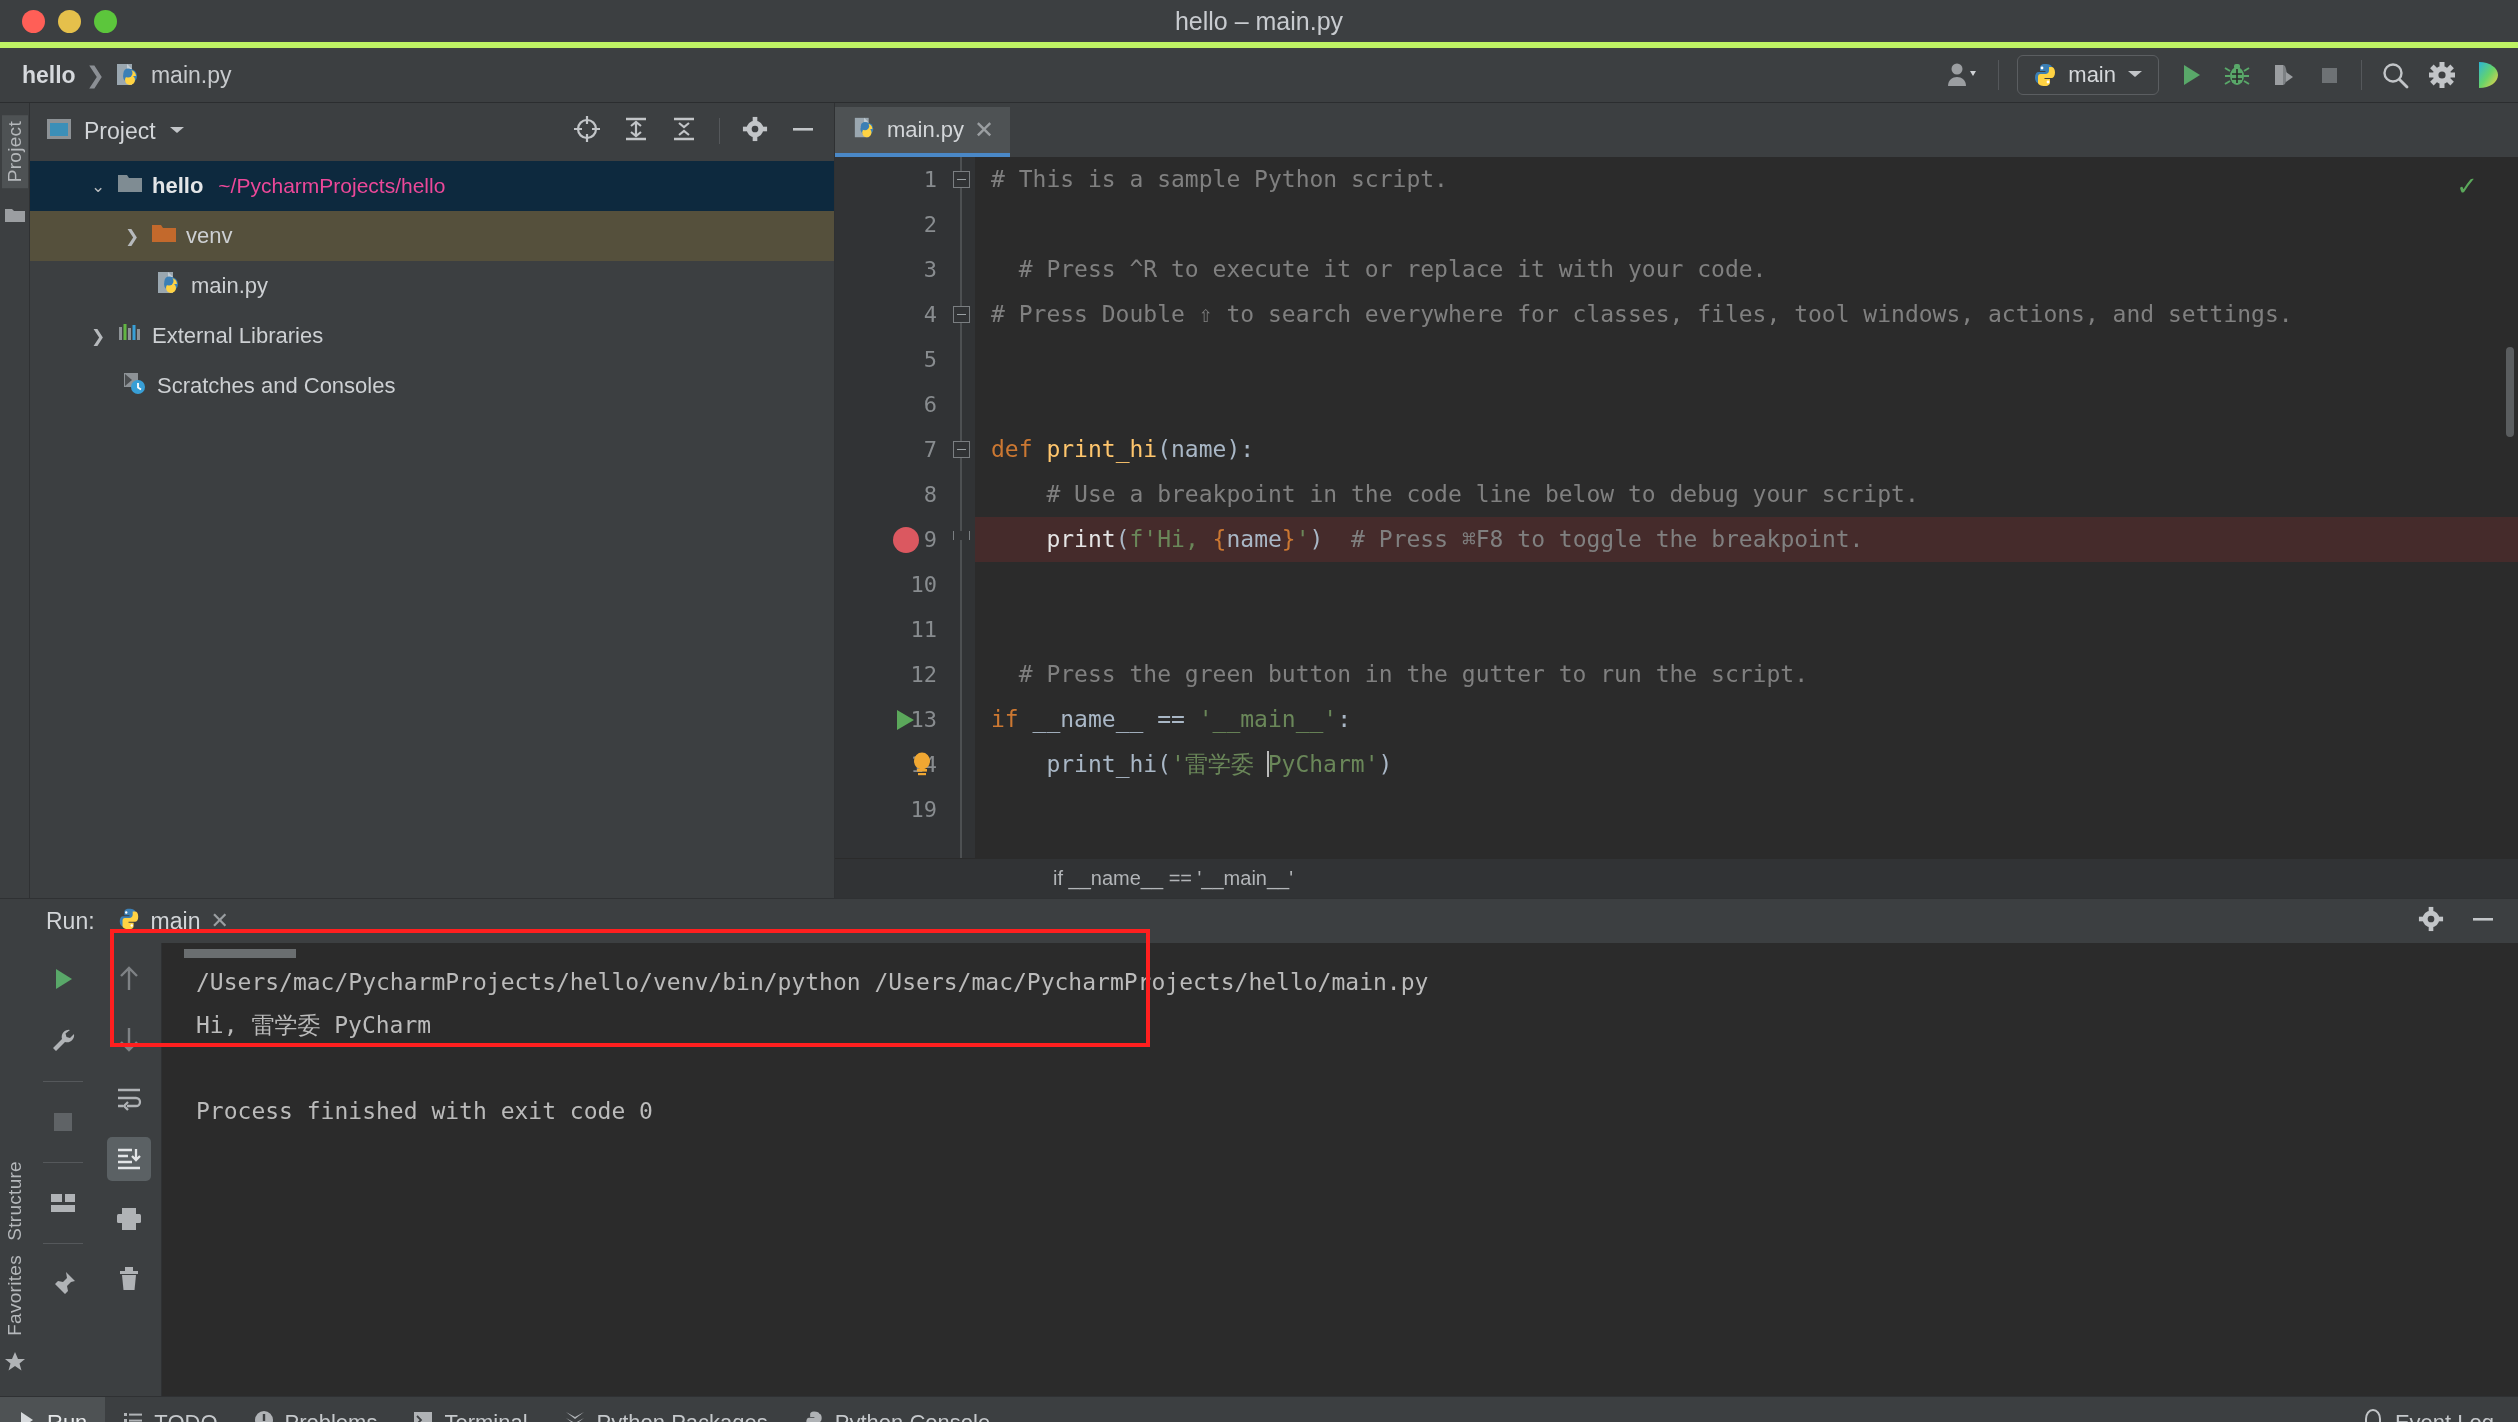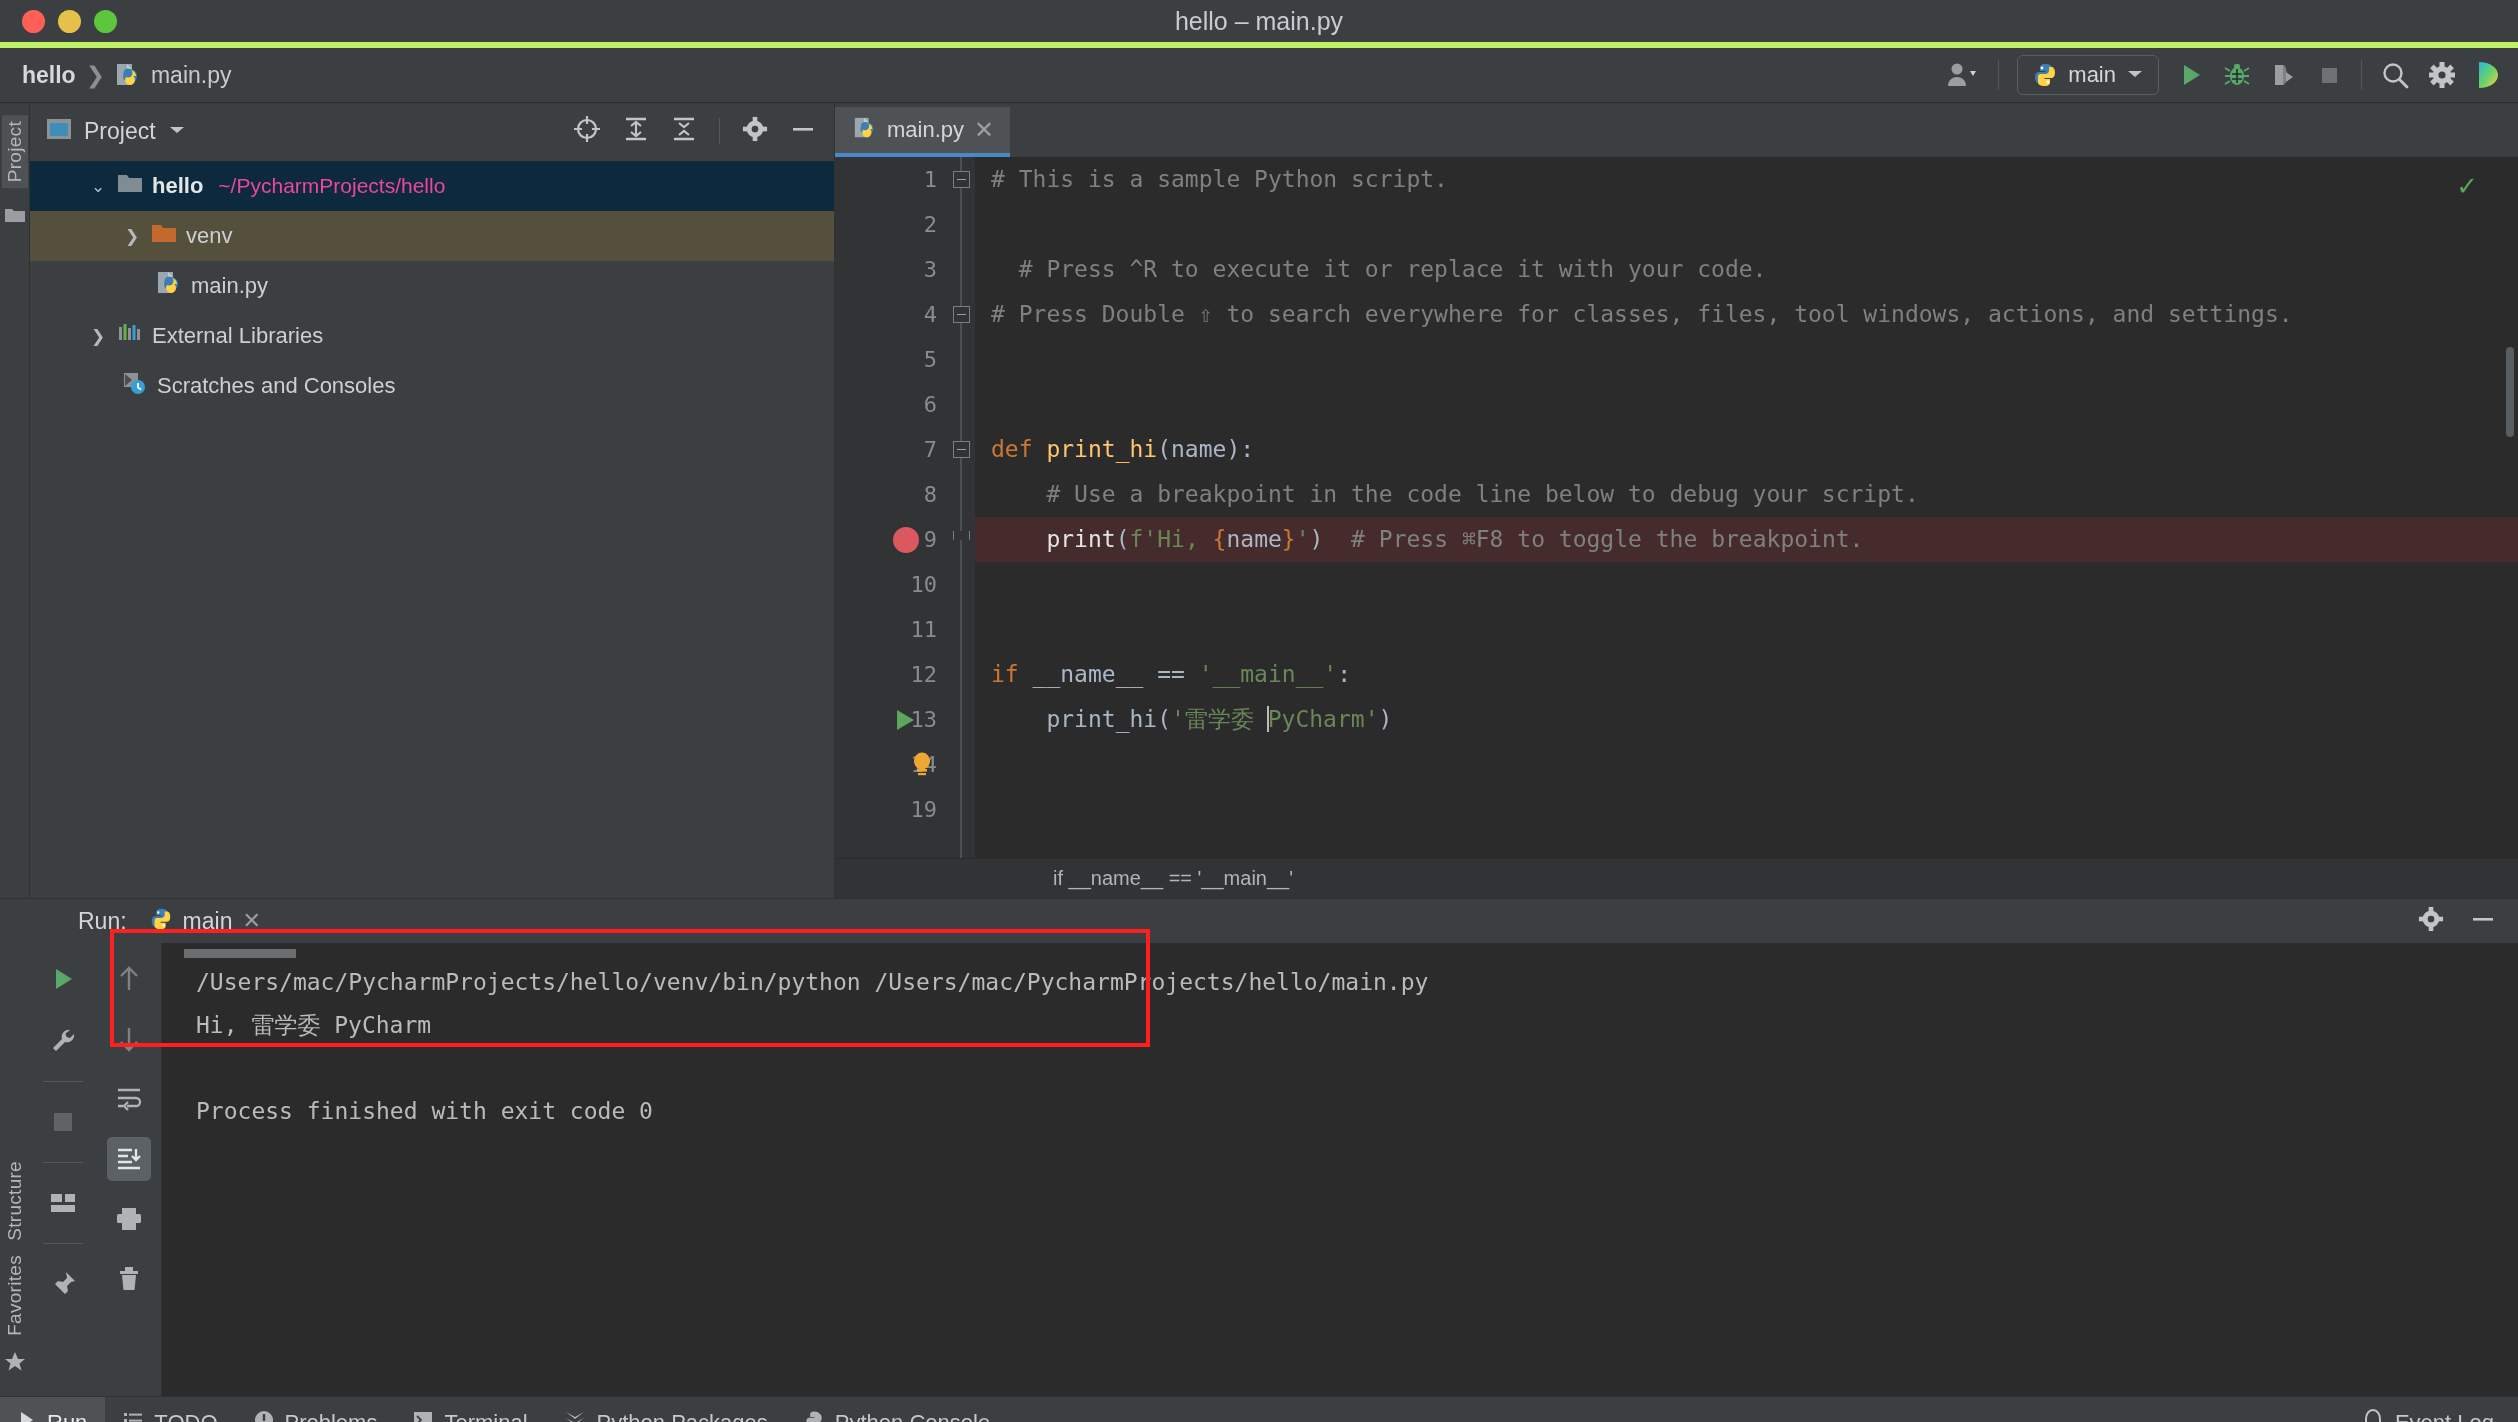--- a/index.html
+++ b/index.html
@@ -90,21 +90,21 @@
   .caret{display:inline-block;width:2px;height:26px;background:#bbbbbb;vertical-align:-5px;
          margin:0 -1px;}
   .checkmark{position:absolute;right:40px;top:14px;color:#5ba85b;font-size:26px;}
   .scrollthumb{position:absolute;right:4px;top:190px;width:8px;height:90px;background:#5a5d5f;border-radius:4px;}
   .editcrumb{height:40px;background:#313335;display:flex;align-items:center;padding-left:218px;
              color:#b2b5b8;font-size:20px;border-top:1px solid #2b2b2b;}
 
   
   .runpanel{height:498px;background:#3c3f41;display:flex;flex-direction:column;
             border-top:1px solid #2f3133;}
-  .run-head{height:44px;display:flex;align-items:center;padding-left:46px;gap:22px;position:relative;margin-left:32px;}
+  .run-head{height:44px;display:flex;align-items:center;padding-left:46px;gap:22px;position:relative;}
   .run-head-label{color:#d2d5d8;font-size:23px;}
   .run-tab{display:flex;align-items:center;gap:10px;}
   .run-tab-label{color:#d2d5d8;font-size:23px;}
   .run-tab-x{color:#9a9ea1;font-size:22px;}
   .run-head-right{position:absolute;right:22px;display:flex;align-items:center;gap:26px;}
   .run-body{flex:1;display:flex;}
   .run-rail{width:30px;background:#3c3f41;display:flex;flex-direction:column;align-items:center;
             justify-content:flex-end;padding-bottom:14px;gap:14px;}
   .runtools{width:66px;background:#3c3f41;display:flex;flex-direction:column;align-items:center;
             padding-top:14px;gap:18px;}
@@ -434,20 +434,21 @@
           <div class="cline">&nbsp;</div>
           <div class="cline"><span class="cm">  # Press ^R to execute it or replace it with your code.</span></div>
           <div class="cline"><span class="cm"># Press Double ⇧ to search everywhere for classes, files, tool windows, actions, and settings.</span></div>
           <div class="cline">&nbsp;</div>
           <div class="cline">&nbsp;</div>
           <div class="cline"><span class="kw">def </span><span class="fn">print_hi</span><span class="pl">(name):</span></div>
           <div class="cline"><span class="cm">    # Use a breakpoint in the code line below to debug your script.</span></div>
           <div class="cline hl"><span class="pl">    </span><span class="pr">print</span><span class="pl">(</span><span class="st">f'Hi, </span><span class="br">{</span><span class="pl">name</span><span class="br">}</span><span class="st">'</span><span class="pl">)</span><span class="cm">  # Press ⌘F8 to toggle the breakpoint.</span></div>
           <div class="cline">&nbsp;</div>
           <div class="cline">&nbsp;</div>
+          <div class="cline"><span class="cm">  # Press the green button in the gutter to run the script.</span></div>
           <div class="cline"><span class="kw">if </span><span class="pl">__name__ == </span><span class="st">'__main__'</span><span class="pl">:</span></div>
           <div class="cline"><span class="pl">    </span><span class="pl">print_hi</span><span class="pl">(</span><span class="st">'雷学委 </span><span class="caret"></span><span class="st">PyCharm'</span><span class="pl">)</span></div>
           <div class="cline">&nbsp;</div>
         </div>
       <span class="checkmark">✓</span>
       <div class="scrollthumb"></div>
     </div>
 
     <div class="editcrumb">if __name__ == '__main__'</div>
   </div>

